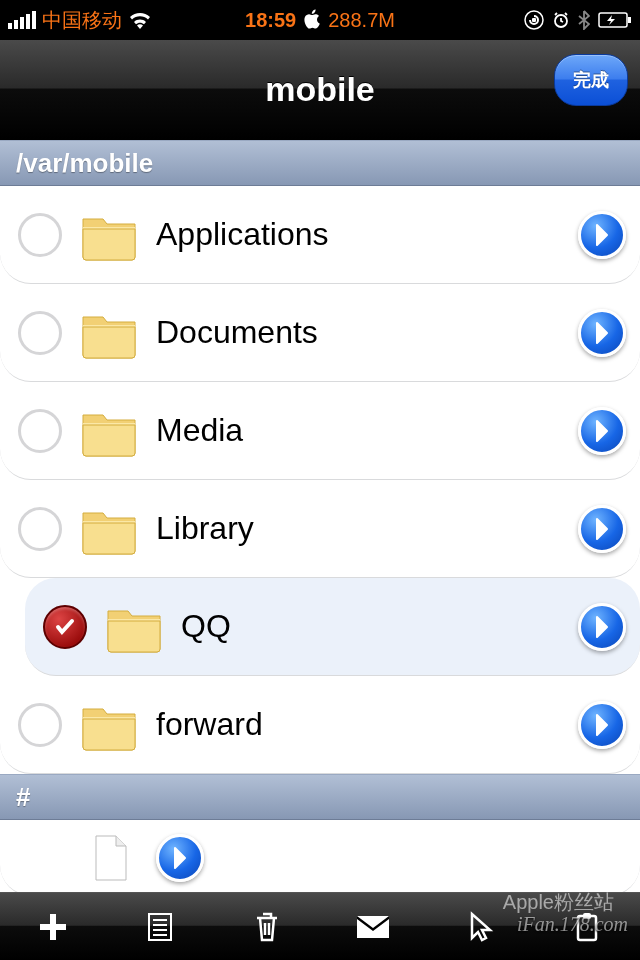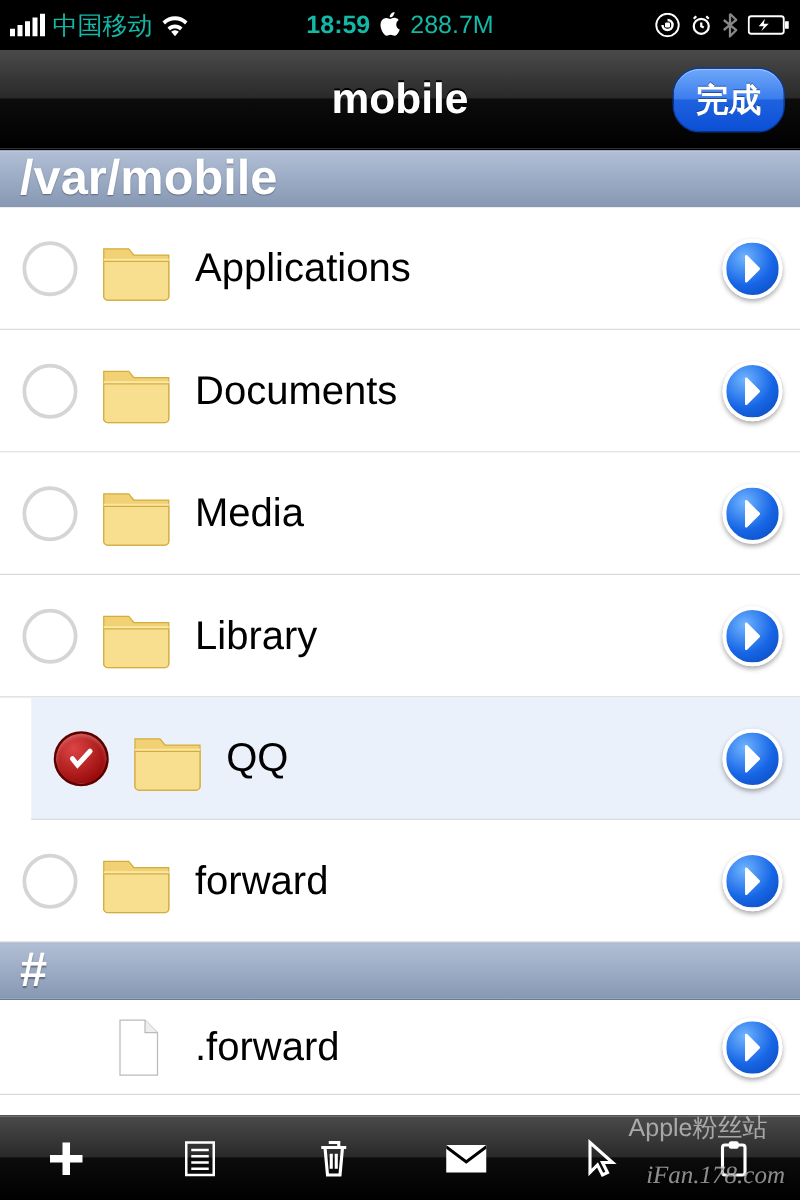--- a/index.html
+++ b/index.html
@@ -9,40 +9,40 @@
       width: 640px;
       height: 960px;
       overflow: hidden;
       position: relative;
     }
     
     
     .status-bar {
       height: 40px;
       background: #000;
-      color: #14b8a6;
+      color: #f97316;
       display: flex;
       align-items: center;
       padding: 0 8px;
       font-size: 20px;
       font-weight: 500;
     }
     .status-left { display: flex; align-items: center; gap: 6px; flex: 1; }
     .status-center { flex: 0; display: flex; align-items: flex-start; gap: 8px; white-space: nowrap; }
     .status-right { flex: 1; display: flex; justify-content: flex-end; align-items: center; gap: 8px; }
     .signal-bars { display: flex; align-items: flex-end; gap: 2px; }
     .signal-bars span { width: 4px; background: #fff; display: block; }
     .signal-bars span:nth-child(1){height:6px} .signal-bars span:nth-child(2){height:9px}
     .signal-bars span:nth-child(3){height:12px} .signal-bars span:nth-child(4){height:15px}
     .signal-bars span:nth-child(5){height:18px}
     .wifi-icon svg, .apple-icon svg, .lock-rot-icon svg, .bt-icon svg, .alarm-icon svg, .battery-icon svg { display: block; }
     
     
     .nav-bar {
-      height: 80px;
+      height: 100px;
       background: linear-gradient(to bottom, #4a4a4a 0%, #2a2a2a 48%, #0c0c0c 50%, #000 100%);
       border-bottom: 1px solid #000;
       display: flex;
       align-items: center;
       justify-content: center;
       position: relative;
       padding: 0 12px;
     }
     .nav-title {
       color: #fff;
@@ -53,52 +53,53 @@
     .done-btn {
       position: absolute;
       right: 12px;
       top: 14px;
       height: 52px;
       padding: 0 18px;
       border-radius: 22px;
       background: linear-gradient(to bottom, #6ea8f9 0%, #3c7dee 48%, #1f62e0 50%, #0b4fd6 100%);
       border: 1px solid #0a3a9c;
       color: #fff;
-      font-size: 26px;
+      font-size: 18px;
       font-weight: bold;
       text-shadow: 0 -1px 0 rgba(0,0,0,0.4);
       box-shadow: inset 0 1px 0 rgba(255,255,255,0.3);
       display: flex; align-items: center;
     }
     
     
     .section-header {
       height: 46px;
       background: linear-gradient(to bottom, #b1bfd5 0%, #8798b4 100%);
       border-top: 1px solid #9aa9c2;
       border-bottom: 1px solid #6d7c96;
       color: #fff;
-      font-size: 39px;
+      font-size: 26px;
       font-weight: bold;
       text-shadow: 0 1px 1px rgba(0,0,0,0.35);
       display: flex;
       align-items: center;
       padding: 0 16px;
     }
     
     
     .file-list { background: #fff; }
     .file-row {
       height: 98px;
       display: flex;
       align-items: center;
       padding: 0 14px 0 18px;
       border-bottom: 1px solid #d9dadc;
       background: #fff;
       gap: 18px;
+      border-radius: 31px;
     }
     .file-row.selected {
       background: #ebf1fa;
       margin-left: 25px;
     }
     .file-row.partial { height: 76px; }
     
     .check-circle {
       width: 44px; height: 44px;
       border-radius: 50%;
@@ -151,21 +152,21 @@
       border-top: 1px solid #555;
     }
     .toolbar-btn {
       color: #fff;
       width: 44px; height: 44px;
       display: flex; align-items: center; justify-content: center;
     }
     
     .watermark {
       position: absolute;
-      bottom: 8px; right: 12px;
+      bottom: 24px; right: 12px;
       color: rgba(255,255,255,0.55);
       font-size: 20px;
       font-style: italic;
       font-family: Georgia, serif;
       pointer-events: none;
       text-shadow: 0 1px 2px #000;
     }
     .watermark-cn {
       position: absolute;
       bottom: 44px; right: 26px;
@@ -354,21 +355,20 @@
 
 <div class="file-list">
   <div class="file-row partial">
     <div class="check-placeholder"></div>
     <div class="file-icon-wrap">
       <svg viewBox="0 0 58 52">
           <path fill="#fff" stroke="#bbb" d="M16 4h20l10 10v34H16z"></path>
           <path fill="#eee" stroke="#bbb" d="M36 4v10h10"></path>
         </svg>
     </div>
-    <div class="file-name">.forward</div>
     <div class="detail-btn">
       <svg width="20" height="24" viewBox="0 0 20 24">
           <path fill="#fff" d="M5 2l10 10L5 22V2z" stroke="#fff" stroke-width="2" stroke-linejoin="round"></path>
         </svg>
     </div>
   </div>
 </div>
 
 <div class="toolbar">
   <div class="toolbar-btn">

